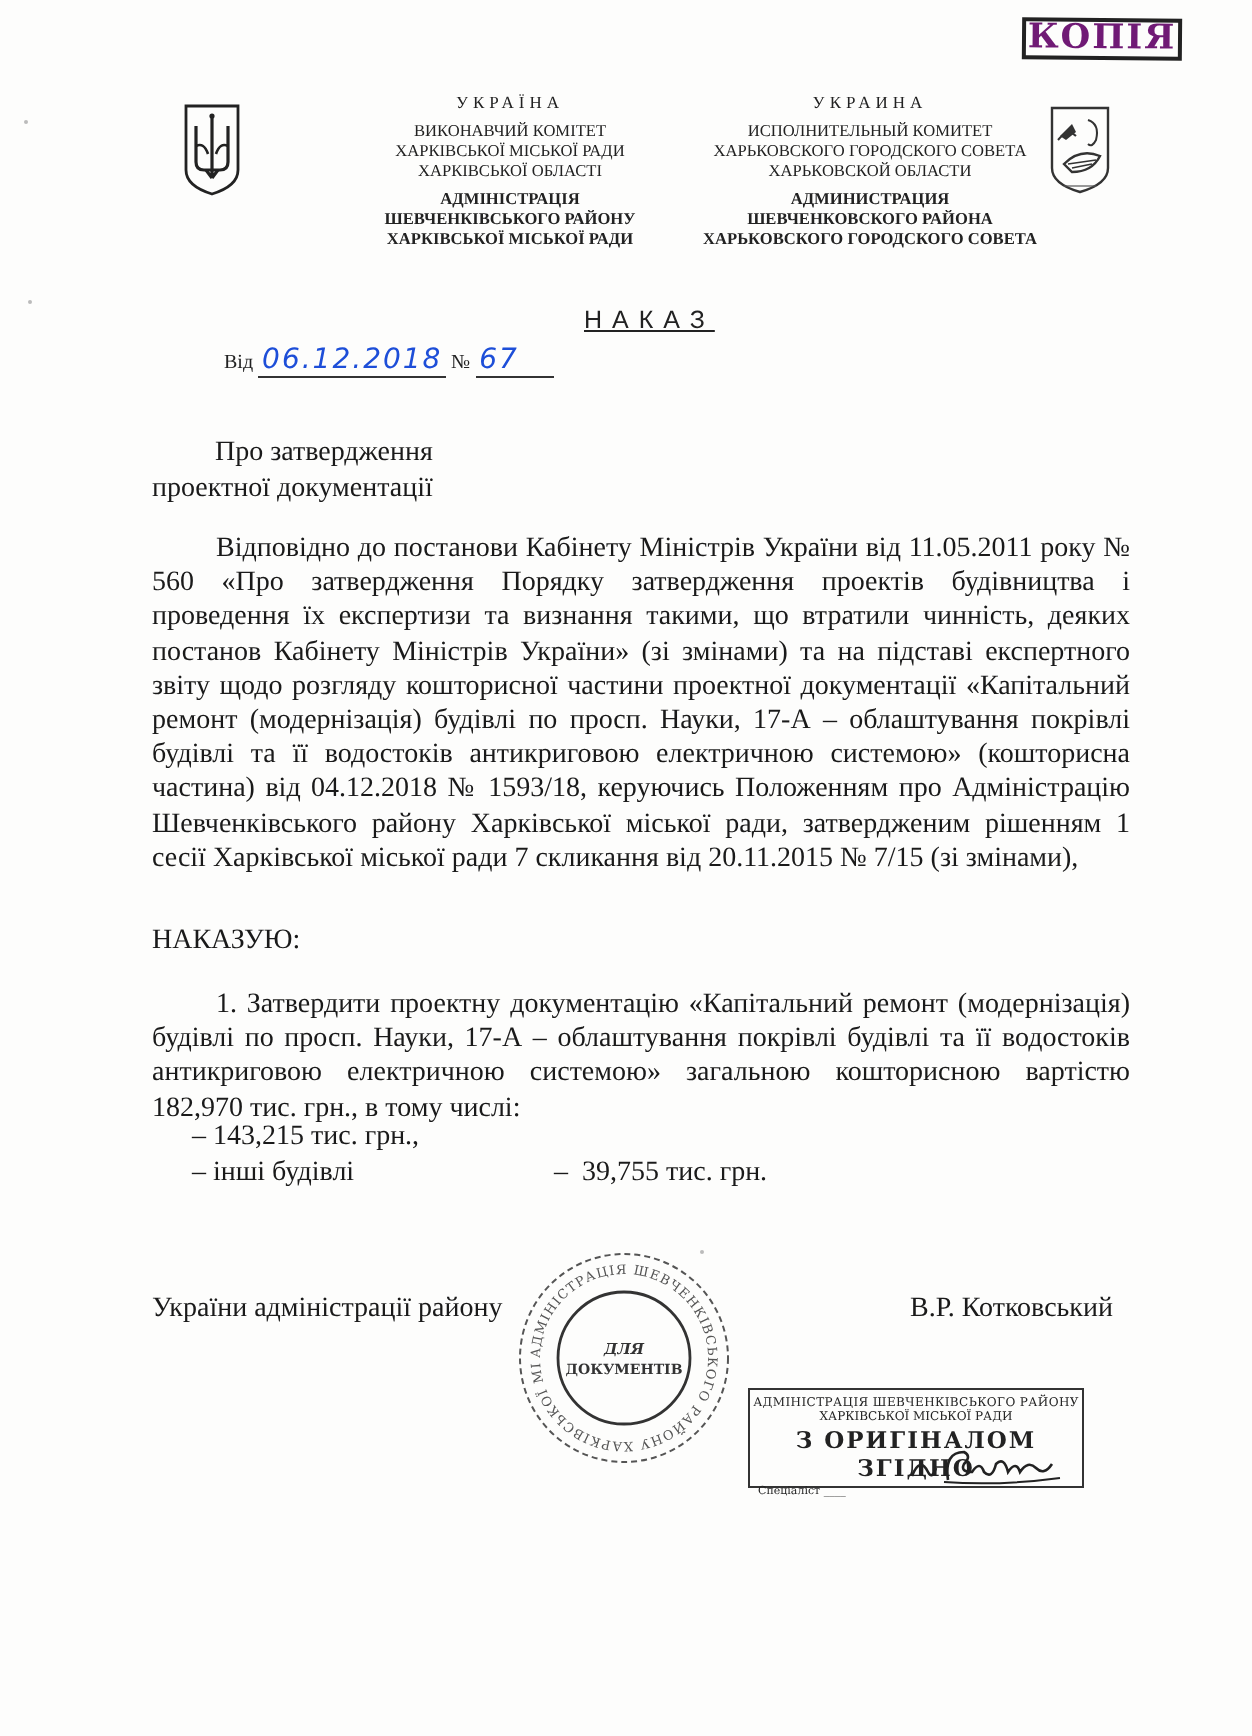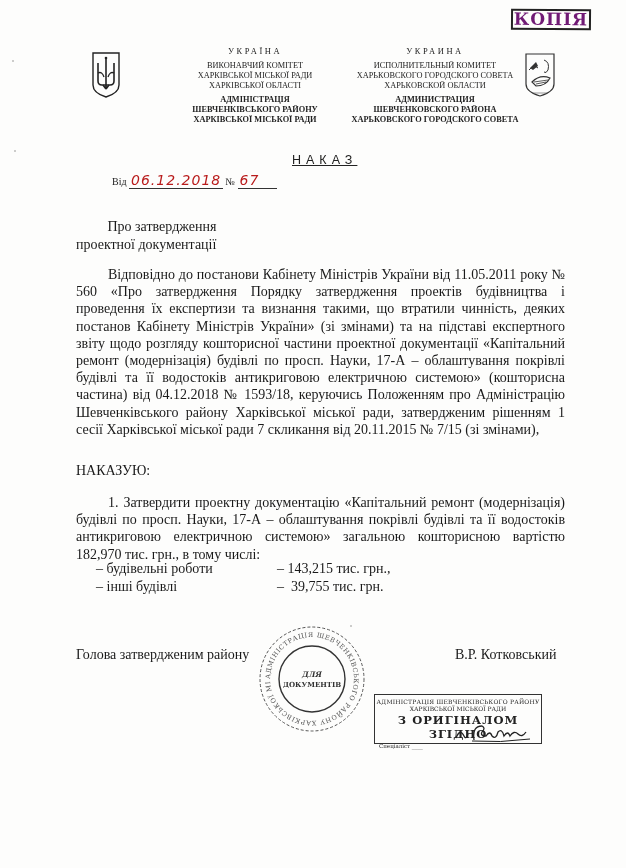--- a/index.html
+++ b/index.html
@@ -19,21 +19,21 @@
   .hdr { font-family: Liberation Serif, serif; font-size: 8.3px; text-align: center; line-height: 10px; color: #222; }
   .hdr .country { letter-spacing: 2.5px; font-size: 8.5px; margin-bottom: 5px; }
   .hdr .bold { font-weight: bold; }
   .hdr .gap { height: 4px; }
   .hdr-ua { left: 170px; top: 46px; width: 170px; }
   .hdr-ru { left: 345px; top: 46px; width: 180px; }
   .crest { left: 91px; top: 51px; width: 30px; height: 48px; }
   .city-crest { left: 524px; top: 52px; width: 32px; height: 46px; }
   .nakaz { left: 292px; top: 153px; font-family: "Liberation Sans", sans-serif; font-size: 12.5px; letter-spacing: 5px; color: #222; text-decoration: underline; }
   .dateline { left: 112px; top: 172px; font-size: 10px; color: #222; white-space: nowrap; }
-  .dateline .hand { font-family: "DejaVu Sans", sans-serif; font-style: italic; font-size: 14px; color: #b91c1c; letter-spacing: 1px; border-bottom: 1px solid #333; padding: 0 2px; }
+  .dateline .hand { font-family: "DejaVu Sans", sans-serif; font-style: italic; font-size: 14px; color: #1d4ed8; letter-spacing: 1px; border-bottom: 1px solid #333; padding: 0 2px; }
   .dateline .date { display: inline-block; width: 90px; }
   .dateline .num { display: inline-block; width: 35px; }
   .subject { left: 76px; top: 218px; font-size: 14px; line-height: 17.5px; text-align: right; }
   .body-text { left: 76px; top: 266px; width: 489px; font-size: 14px; line-height: 17.2px; text-align: justify; }
   .body-text p { margin: 0; text-indent: 32px; text-align-last: left; }
   .order-word { left: 76px; top: 463px; font-size: 14px; }
   .item { left: 76px; top: 494px; width: 489px; font-size: 14px; line-height: 17.2px; text-align: justify; }
   .item p { margin: 0; text-indent: 32px; }
   .costs { left: 96px; top: 560px; font-size: 14px; line-height: 17.5px; }
   .cost-row { display: flex; }
@@ -117,30 +117,29 @@
 </div>
 
 <div class="abs order-word">НАКАЗУЮ:</div>
 
 <div class="abs item">
   <p>1. Затвердити проектну документацію «Капітальний ремонт (модернізація) будівлі по просп. Науки, 17-А – облаштування покрівлі будівлі та її водостоків антикриговою електричною системою» загальною кошторисною вартістю 182,970 тис. грн., в тому числі:</p>
 </div>
 
 <div class="abs costs">
   <div class="cost-row">
-    <span class="lbl">– будівельні роботи</span>
     <span class="val">– 143,215 тис. грн.,</span>
   </div>
   <div class="cost-row">
     <span class="lbl">– інші будівлі</span>
     <span class="val">–  39,755 тис. грн.</span>
   </div>
 </div>
 
-<div class="abs sign-title">Голова затвердженим району</div>
+<div class="abs sign-title">України адміністрації району</div>
 <div class="abs sign-name">В.Р. Котковський</div>
 
 <svg class="abs round-stamp" viewBox="0 0 112 112">
   <defs>
     <path id="ringPath" d="M56,56 m-42,0 a42,42 0 1,1 84,0 a42,42 0 1,1 -84,0"></path>
   </defs>
   <circle cx="56" cy="56" r="52" fill="none" stroke="#555" stroke-width="1" stroke-dasharray="3 2"></circle>
   <circle cx="56" cy="56" r="33" fill="none" stroke="#333" stroke-width="1.4"></circle>
   <text font-family="DejaVu Serif, serif" font-size="6.5" fill="#555" letter-spacing="0.6">
     <textPath href="#ringPath">АДМІНІСТРАЦІЯ ШЕВЧЕНКІВСЬКОГО РАЙОНУ ХАРКІВСЬКОЇ МІСЬКОЇ РАДИ • УКРАЇНА •</textPath>

